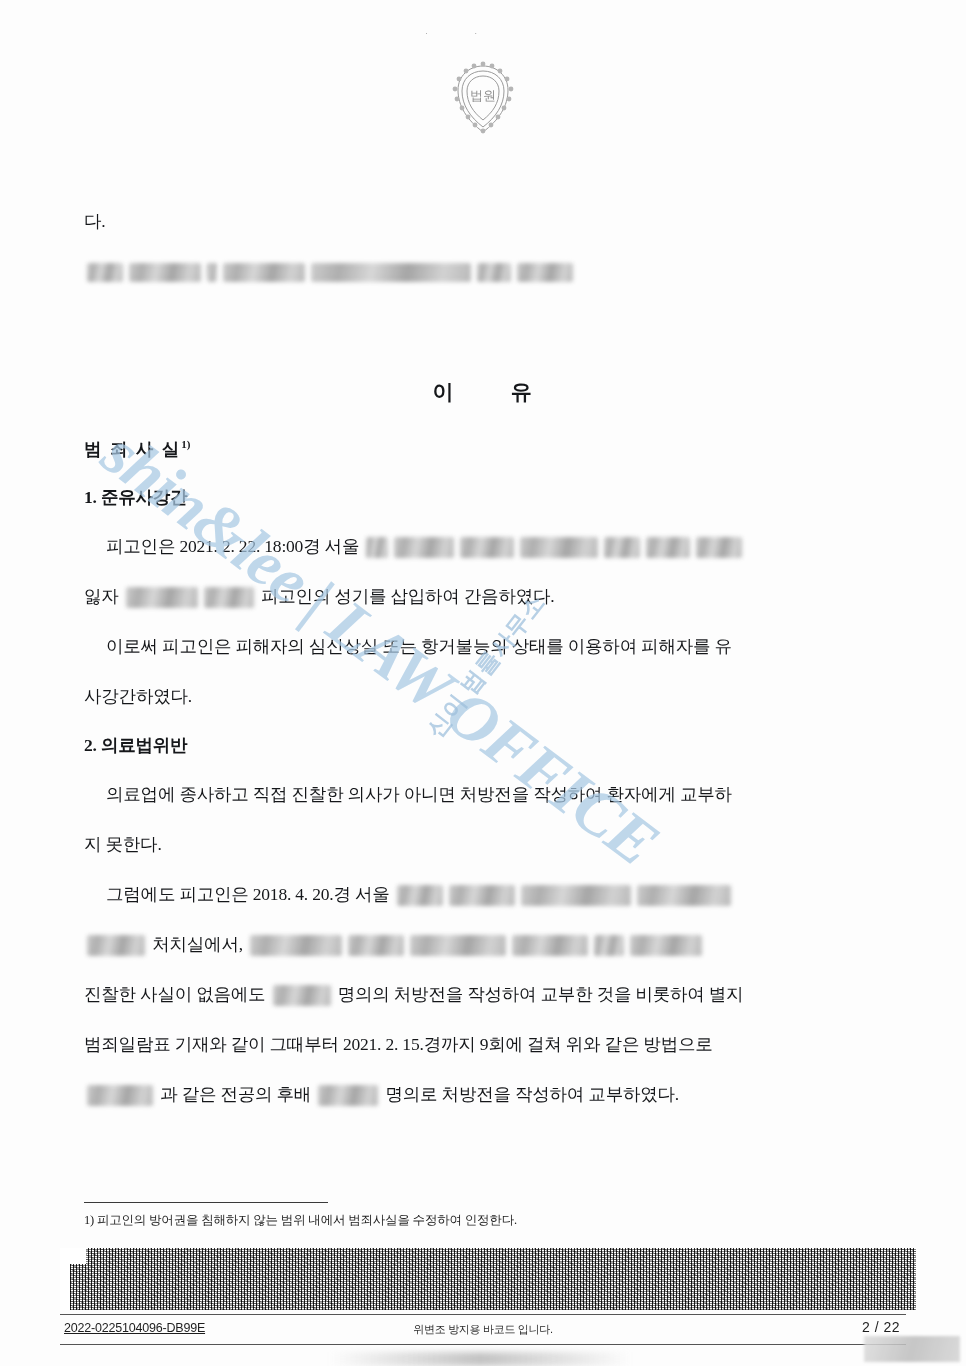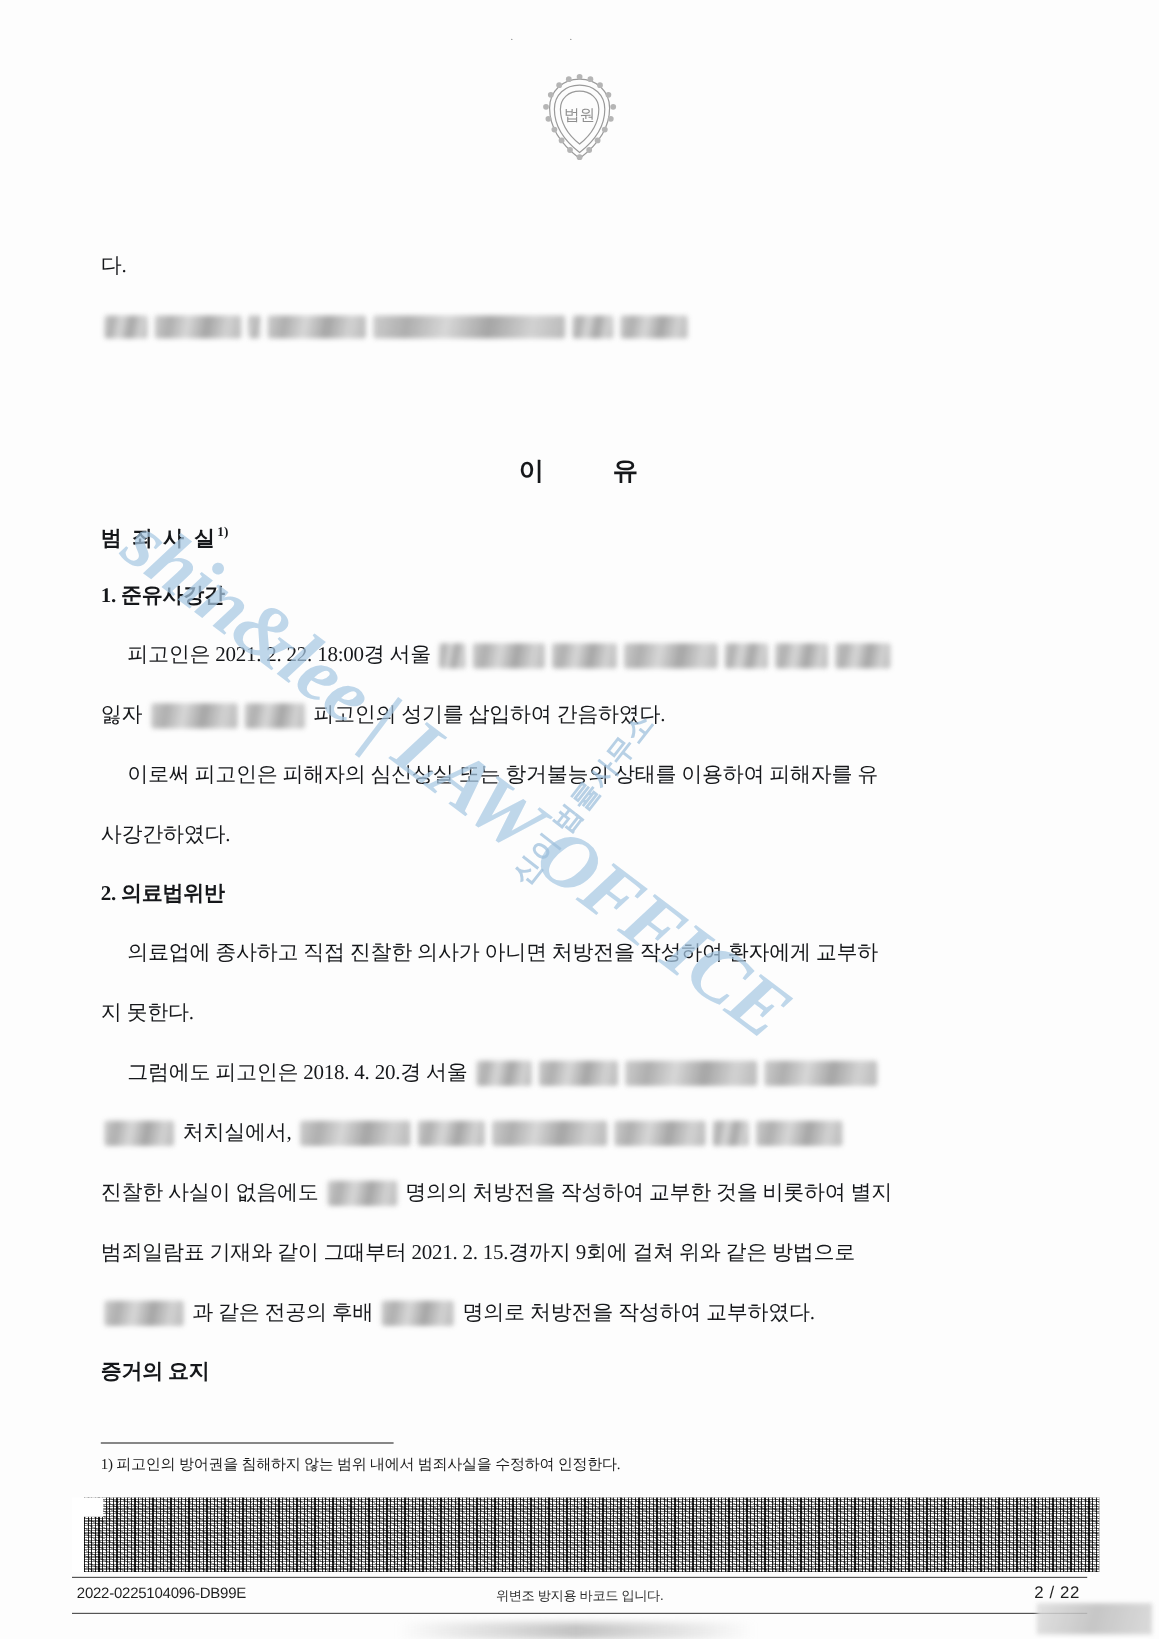--- a/index.html
+++ b/index.html
@@ -225,20 +225,21 @@
     width: 846px;
     height: 26px;
     font-family: "Liberation Sans", sans-serif;
     font-size: 12.5px;
     color: #1e1e1e;
   }
   .footer .doc-id {
     position: absolute; left: 4px; top: 3px;
     font-size: 12.5px;
     letter-spacing: -0.2px;
+    text-decoration: underline;
   }
   .footer .center-note {
     position: absolute; left: 0; right: 0; top: 4px;
     text-align: center;
     font-size: 11px;
     color: #2a2a2a;
     letter-spacing: -0.3px;
   }
   .footer .page-no {
     position: absolute; right: 6px; top: 1px;
@@ -371,21 +372,20 @@
 
     <div class="line">범죄일람표 기재와 같이 그때부터 2021. 2. 15.경까지 9회에 걸쳐 위와 같은 방법으로</div>
 
     <div class="line">
       <span class="rd tall" style="width:66px"></span>
       <span>과 같은 전공의 후배</span>
       <span class="rd tall" style="width:60px"></span>
       <span>명의로 처방전을 작성하여 교부하였다.</span>
     </div>
 
-    <div class="heading-sub">증거의 요지</div>
   </div>
 
   <div class="watermark">
     <div class="wm-text wm1">shin&amp;lee | LAW OFFICE</div>
     <div class="wm-text wm2">신이 법률사무소</div>
   </div>
 
   <div class="footnote-rule"></div>
   <div class="footnote">1) 피고인의 방어권을 침해하지 않는 범위 내에서 범죄사실을 수정하여 인정한다.</div>
 

